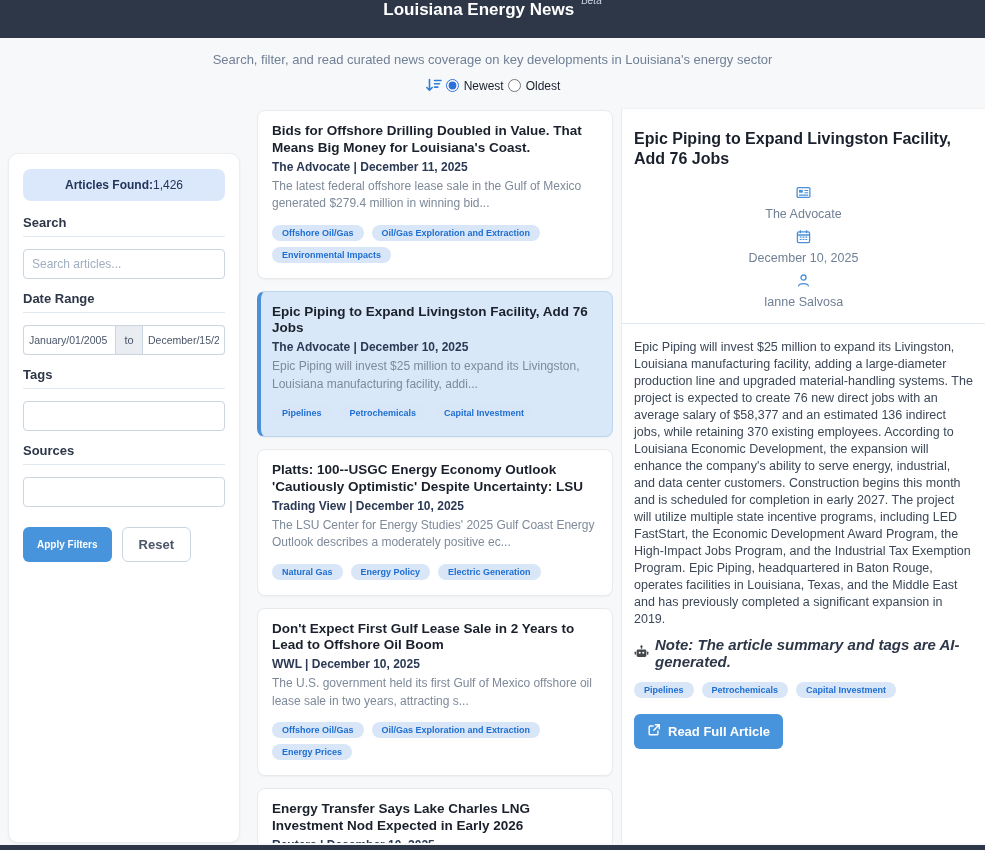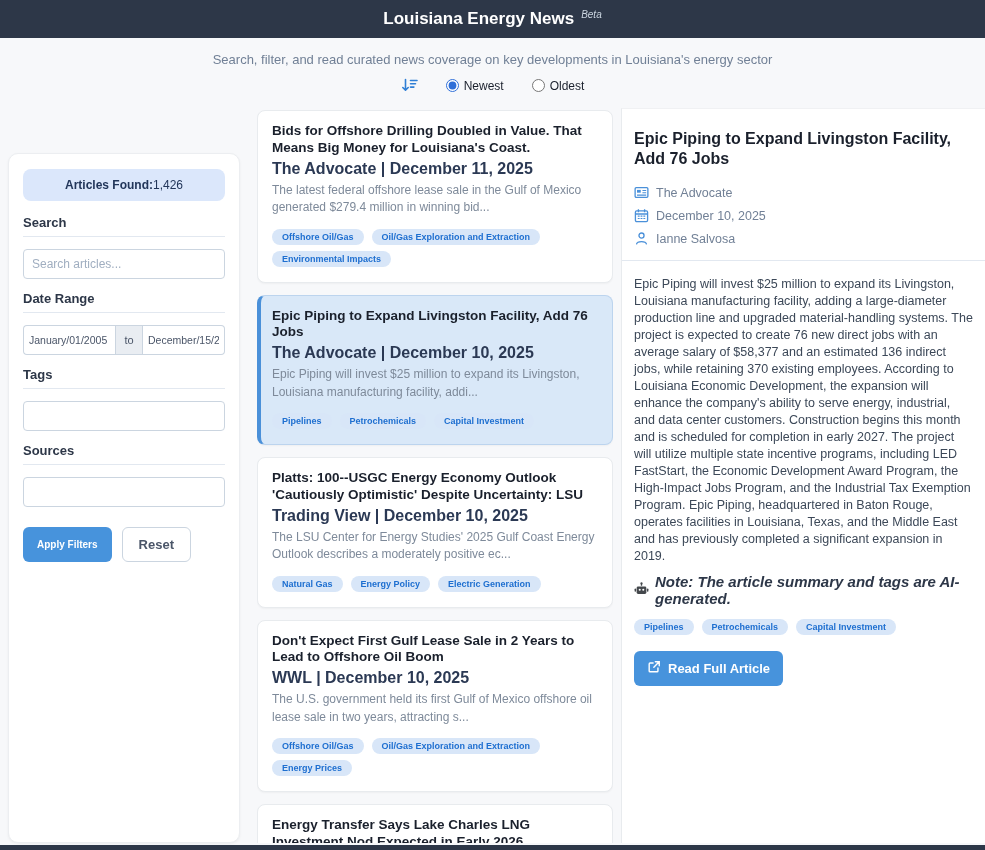--- a/index.html
+++ b/index.html
@@ -5,27 +5,27 @@
   * { box-sizing: border-box; }
   html,body { margin:0; padding:0; }
   body {
     width:985px; height:850px; overflow:hidden; position:relative;
     font-family:"Liberation Sans", sans-serif;
     background:#f7f8fa; color:#1a202c;
   }
   
   .app-header {
     height:38px; background:var(--header_bg,#2d3748);
-    display:flex; align-items:center; justify-content:center; gap:7px;
+    display:flex; justify-content:center; gap:7px;
   }
   .app-title { color:#ffffff; font-size:17px; font-weight:bold; margin:0; }
   .beta-badge { color:#cbd5e0; font-size:10px; font-style:italic; transform:translateY(-5px); }
   
   .subtitle { margin-top:14px; text-align:center; color:#718096; font-size:13px; }
-  .sort-row { margin-top:11px; display:flex; align-items:center; justify-content:center; gap:28px; font-size:12px; color:#1a202c; }
+  .sort-row { margin-top:11px; display:flex; align-items:center; justify-content:center; gap:4px; font-size:12px; color:#1a202c; }
   .sort-row label { display:flex; align-items:center; gap:5px; cursor:pointer; }
   .sort-row input[type=radio]{ accent-color:#2f6fd8; width:13px; height:13px; margin:0; }
   .sort-icon svg { display:block; }
   
   .content { display:flex; align-items:flex-end; margin-top:15px; padding-left:8px; height:735px; }
   
   .sidebar {
     width:232px; flex-shrink:0; background:#ffffff; border:1px solid #eceef1;
     border-radius:10px; box-shadow:0 1px 3px rgba(0,0,0,.05);
     padding:15px 14px; height:690px; margin-right:17px;
@@ -68,34 +68,34 @@
     background:#fff; border:1px solid #e8ebee; border-radius:8px;
     box-shadow:0 1px 2px rgba(0,0,0,.04); padding:12px 14px; cursor:pointer;
   }
   .card.selected {
     background:var(--selected_bg,#d9e8f8);
     border-color:#bcd4ee;
     border-left:4px solid var(--selected_border,#4a90d9);
     padding-left:11px;
   }
   .card-title { font-size:13.5px; font-weight:bold; color:#1a202c; line-height:1.25; margin-bottom:3px; }
-  .card-meta { font-size:16px; font-weight:bold; color:#2b3954; margin-bottom:4px; }
+  .card-meta { font-size:12px; font-weight:bold; color:#2b3954; margin-bottom:4px; }
   .card-summary { font-size:12px; color:#7e8a9a; line-height:1.45; margin-bottom:9px; }
   .tag {
     display:inline-block; background:var(--tag_bg,#d8e6f8); color:var(--tag_text,#1e6fd0);
     font-size:9px; font-weight:bold; padding:3px 10px; border-radius:999px;
     margin-right:8px; margin-bottom:3px; white-space:nowrap;
   }
   
   .detail {
     flex:1; background:#fff; border-left:1px solid #e8ebee; border-top:1px solid #f0f1f3;
     height:100%; padding:14px 12px 0 12px; overflow:hidden;
   }
   .detail-title { font-size:16px; font-weight:bold; color:#1a202c; margin:6px 0 16px; line-height:1.25; }
-  .meta-row { display:flex; align-items:center; gap:7px; font-size:12.5px; color:#718096; margin-bottom:8px; }
+  .meta-row { display:flex; align-items:center; gap:7px; font-size:12.5px; color:#718096; margin-bottom:8px;flex-direction:column; }
   .micon svg { display:block; }
   .detail-divider { border:none; border-top:1px solid #e2e8f0; margin:14px -12px 0; }
   .detail-body { font-size:12.5px; color:#3c4858; line-height:1.36; margin:15px 0 0; }
   .note-row { display:flex; align-items:center; gap:6px; margin-top:8px; font-size:15px; font-style:italic; color:#2d3748; font-weight:bold; }
   .detail-tags { margin-top:9px; }
   .read-btn {
     margin-top:13px; display:inline-flex; align-items:center; gap:7px;
     background:var(--accent_blue,#4793dc); color:#fff; border:none; border-radius:6px;
     font-family:"Liberation Sans", sans-serif;
     font-size:13px; font-weight:bold; padding:9px 13px; cursor:pointer;

